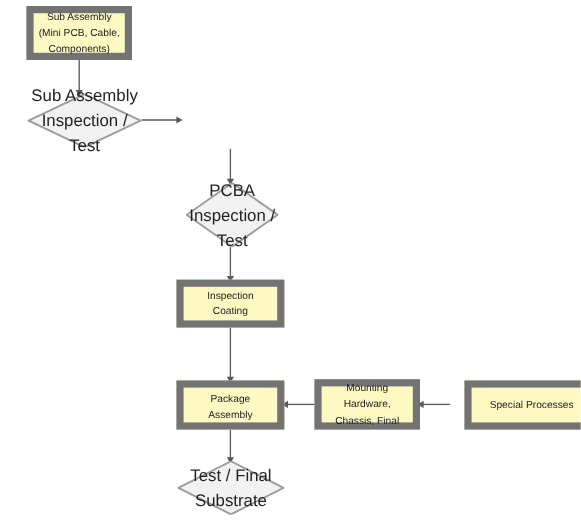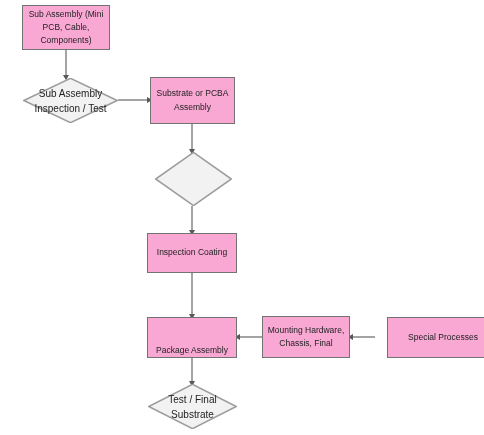--- a/index.html
+++ b/index.html
@@ -30,41 +30,41 @@
     display: flex;
     align-items: center;
     justify-content: center;
     text-align: center;
     color: #222222;
     font-size: 8.5px;
     line-height: 1.55;
     z-index: 2;
   }
   .node.process {
-    background: #f9a8d4;
-    border: 1px solid #737373;
+    background: #fef9c3;
+    border: 6px solid #737373;
   }
   .node.process .node-label {
     padding: 0 4px;
   }
   .node.decision {
     background: transparent;
     border: none;
   }
   .node.decision .diamond-shape {
     position: absolute;
     left: 0;
     top: 0;
     width: 100%;
     height: 100%;
   }
   .node.decision .node-label {
     position: relative;
     z-index: 1;
-    font-size: 10px;
+    font-size: 14px;
     line-height: 1.5;
     padding: 0 2px;
     text-align: center;
   }
   .node-label {
     white-space: pre-line;
   }
 </style>
 </head>
 <body>
@@ -110,28 +110,26 @@
     <span class="node-label">Sub Assembly (Mini PCB, Cable, Components)</span>
   </div>
 
   <div class="node decision" style="left: 23px; top: 78px; width: 95px; height: 45px;">
     <svg class="diamond-shape" viewBox="0 0 100 100" preserveAspectRatio="none" xmlns="http://www.w3.org/2000/svg">
       <polygon points="50,0.8 99.2,50 50,99.2 0.8,50" fill="#f2f2f2" stroke="#9c9c9c" stroke-width="1.6" vector-effect="non-scaling-stroke"></polygon>
     </svg>
     <span class="node-label">Sub Assembly Inspection / Test</span>
   </div>
 
-  <div class="node process" style="left: 150px; top: 77px; width: 85px; height: 47px;">
-    <span class="node-label">Substrate or PCBA Assembly</span>
-  </div>
 
   <div class="node decision" style="left: 155px; top: 152px; width: 77px; height: 54px;">
     <svg class="diamond-shape" viewBox="0 0 100 100" preserveAspectRatio="none" xmlns="http://www.w3.org/2000/svg">
       <polygon points="50,0.8 99.2,50 50,99.2 0.8,50" fill="#f2f2f2" stroke="#9c9c9c" stroke-width="1.6" vector-effect="non-scaling-stroke"></polygon>
     </svg>
+    <span class="node-label">PCBA Inspection / Test</span>
   </div>
 
   <div class="node process" style="left: 147px; top: 233px; width: 90px; height: 40px;">
     <span class="node-label">Inspection Coating</span>
   </div>
 
   <div class="node process" style="left: 147px; top: 317px; width: 90px; height: 41px; align-items: flex-end;">
     <span class="node-label">Package Assembly</span>
   </div>
 

